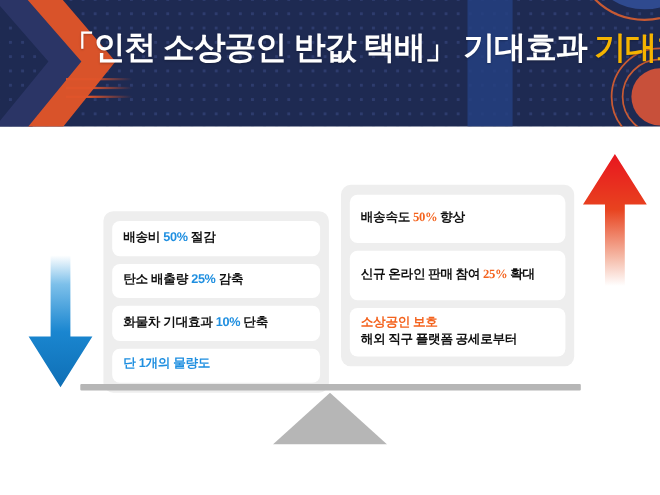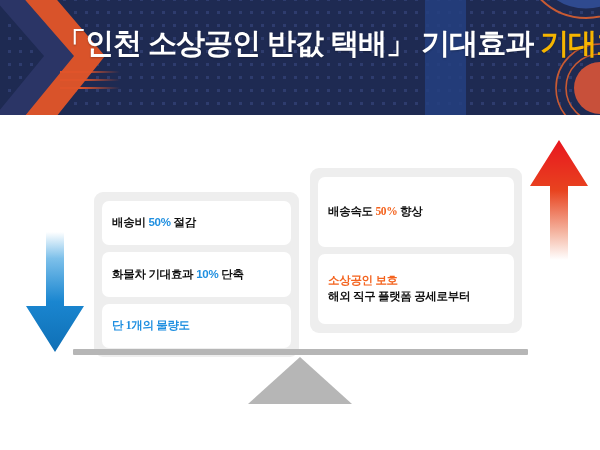--- a/index.html
+++ b/index.html
@@ -77,21 +77,21 @@
     flex:1;
     display:flex; flex-direction:column; justify-content:center;
     padding:0 10px;
   }
   .card .line {
     font-size:11.5px; font-weight:bold; color:#111111;
     letter-spacing:-.3px; line-height:1.35; white-space:nowrap;
   }
   .num-blue   { color:#1f8fe0; }
   .num-orange { color:#f4631e; }
-  .txt-blue   { color:#1f8fe0;font-family:Liberation Serif, serif; }
+  .txt-blue   { color:#1f8fe0; }
   .txt-orange { color:#f4631e; }
 
   
   .arrow { position:absolute; }
   .arrow-down { left:24px;  top:232px; width:62px;  height:122px; }
   .arrow-up   { left:528px; top:138px; width:62px;  height:122px; }
 
   
   .beam {
     position:absolute; left:73px; top:349px; width:455px; height:6px;
@@ -165,32 +165,38 @@
     <polygon points="31,2 60,48 40,48 40,122 22,122 22,48 2,48" fill="url(#gup)"></polygon>
   </svg>
 </div>
 
 <div class="panel left">
   <div class="cards">
       <div class="card">
         <div class="line"><span>배송비 </span><span class="num-blue">50%</span><span> 절감</span></div>
       </div>
       <div class="card">
+        <div class="line"><span>탄소 배출량 </span><span class="num-blue">25%</span><span> 감축</span></div>
+      </div>
+      <div class="card">
         <div class="line"><span>화물차 기대효과 </span><span class="num-blue">10%</span><span> 단축</span></div>
       </div>
       <div class="card">
         <div class="line"><span class="txt-blue">단 1개의 물량도</span></div>
       </div>
     </div>
 </div>
 
 <div class="panel right">
   <div class="cards">
       <div class="card">
         <div class="line"><span>배송속도 </span><span class="num-orange">50%</span><span> 향상</span></div>
+      </div>
+      <div class="card">
+        <div class="line"><span>신규 온라인 판매 참여 </span><span class="num-orange">25%</span><span> 확대</span></div>
       </div>
       <div class="card">
         <div class="line"><span class="txt-orange">소상공인 보호</span></div>
         <div class="line"><span>해외 직구 플랫폼 공세로부터</span></div>
       </div>
     </div>
 </div>
 
 <div class="beam"></div>
 <div class="fulcrum">

